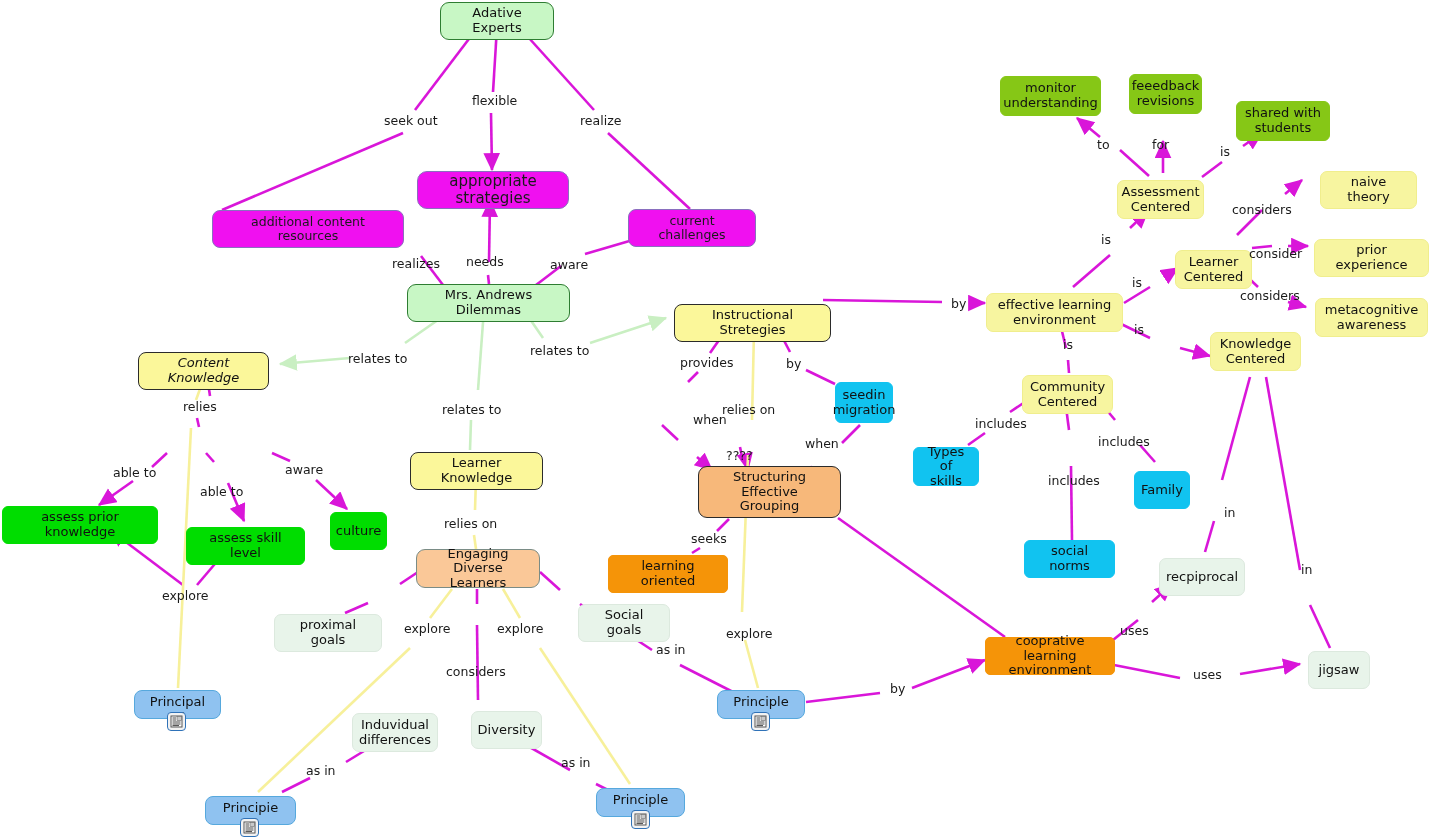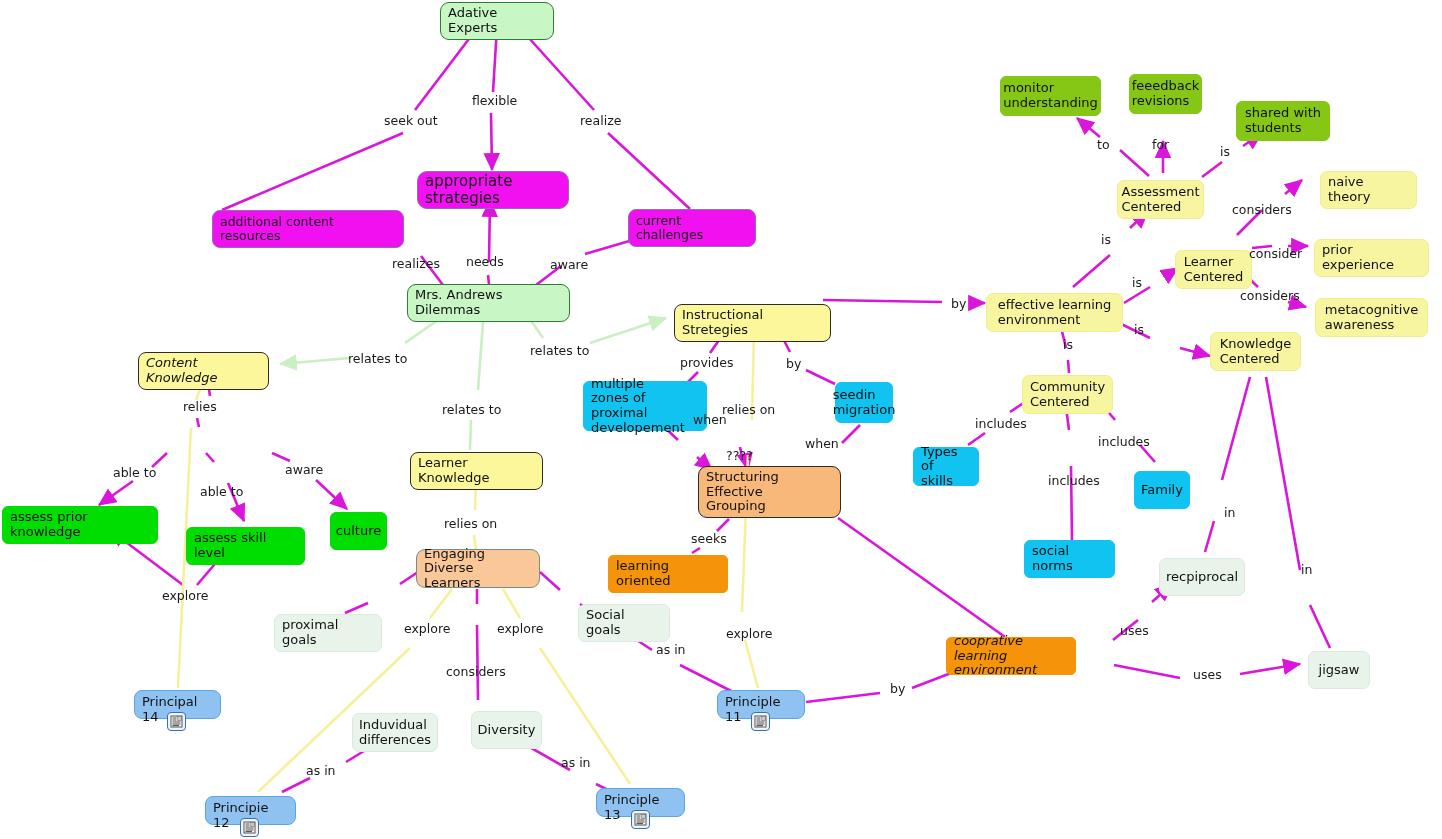--- a/index.html
+++ b/index.html
@@ -8,20 +8,21 @@
     width:1442px;height:839px;
     background:#ffffff;
     font-family:"DejaVu Sans","Liberation Sans",sans-serif;
     overflow:hidden;
   }
   svg#links{position:absolute;left:0;top:0;width:1442px;height:839px;}
   .node{
     position:absolute;
     box-sizing:border-box;
     display:flex;align-items:center;justify-content:center;
+    text-align:center;
     color:#111;
     font-size:13px;
     line-height:1.12;
     border-radius:7px;
     padding:18px 7px;
     white-space:pre-line;
   }
   
   .s-greenpale{background:#c8f7c5;border:1.4px solid #2e7d32;border-radius:9px;}
   .s-magenta  {background:#f010f0;border:1.6px solid #8a6fbf;border-radius:8px;color:#1a1a1a;}
@@ -292,23 +293,20 @@
           <line x1="2.5" y1="5" x2="6" y2="5"></line>
         <line x1="2.5" y1="7" x2="10.5" y2="7"></line>
           <line x1="2.5" y1="9" x2="10.5" y2="9"></line>
         <line x1="2.5" y1="10.6" x2="9" y2="10.6"></line>
       </g>
     </svg>
   </div>
 
   <div class="node s-yellow" style="left:674px;top:304px;width:157px;height:26px;">Instructional Stretegies</div>
 
-  <div class="node s-cyan" style="left:583px;top:381px;width:124px;height:50px;">multiple
-zones of proximal
-developement</div>
 
   <div class="node s-cyan" style="left:835px;top:382px;width:58px;height:41px;">seedin
 migration</div>
 
   <div class="node s-peachdark" style="left:698px;top:466px;width:143px;height:52px;">Structuring Effective
 Grouping</div>
 
   <div class="node s-orange" style="left:608px;top:555px;width:120px;height:25px;">learning oriented</div>
 
   <div class="node s-yellowsoft" style="left:986px;top:287px;width:137px;height:39px;">effective learning
@@ -342,21 +340,21 @@
   <div class="node s-yellowsoft" style="left:1315px;top:292px;width:113px;height:39px;">metacognitive
 awareness</div>
 
   <div class="node s-cyan" style="left:913px;top:447px;width:66px;height:39px;">Types of
 skills</div>
 
   <div class="node s-cyan" style="left:1134px;top:471px;width:56px;height:25px;">Family</div>
 
   <div class="node s-cyan" style="left:1024px;top:540px;width:91px;height:25px;">social norms</div>
 
-  <div class="node s-orange" style="left:946px;top:637px;width:130px;height:22px;font-style:italic;">cooprative learning
+  <div class="node s-orange" style="left:985px;top:637px;width:130px;height:22px;">cooprative learning
 environment</div>
 
   <div class="node s-mint" style="left:1159px;top:558px;width:86px;height:25px;">recpiprocal</div>
 
   <div class="node s-mint" style="left:1308px;top:651px;width:62px;height:25px;">jigsaw</div>
 
   <div class="edge-label" style="left:384px;top:113px;">seek out</div>
   <div class="edge-label" style="left:472px;top:93px;">flexible</div>
   <div class="edge-label" style="left:580px;top:113px;">realize</div>
   <div class="edge-label" style="left:392px;top:256px;">realizes</div>

